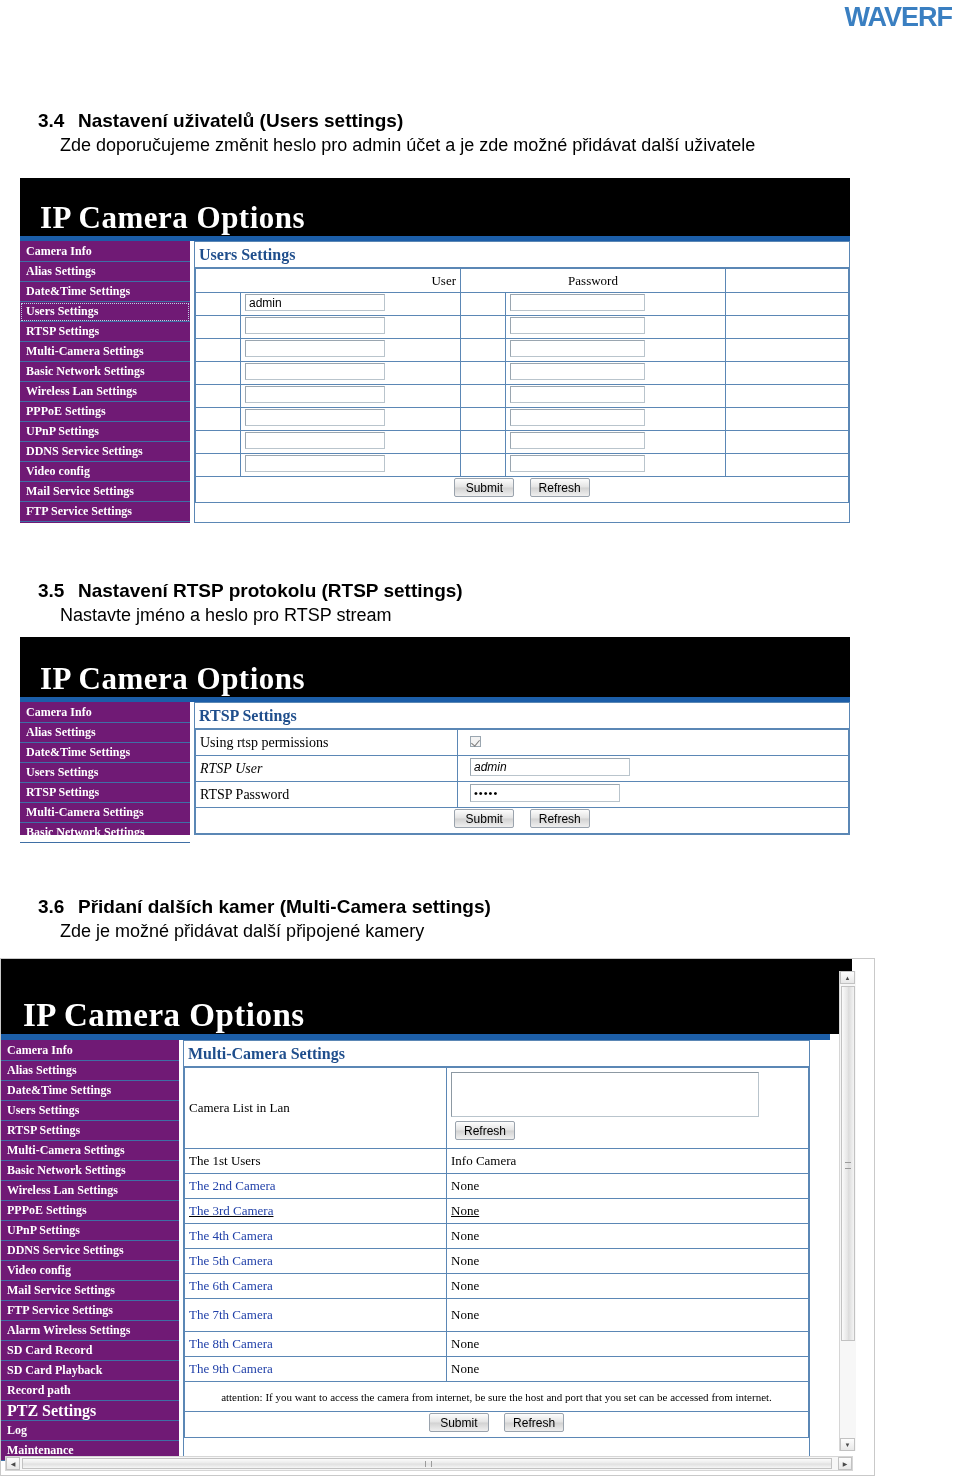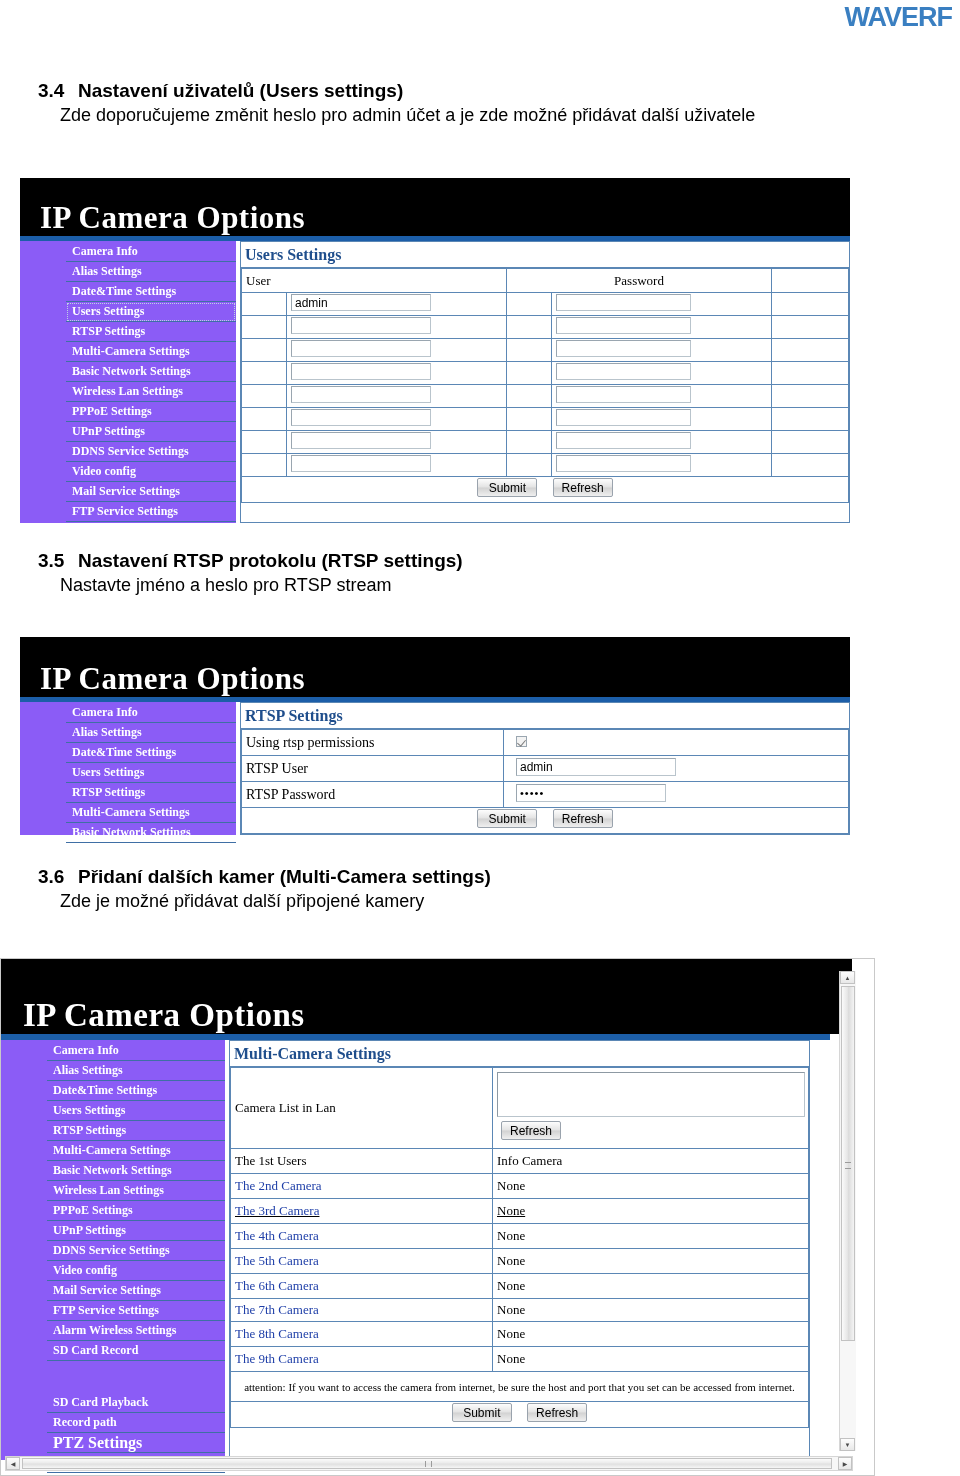--- a/index.html
+++ b/index.html
@@ -14,21 +14,21 @@
   
   .logo{
     position:absolute; top:4px; right:8px;
     font-family:"Liberation Sans", sans-serif;
     font-weight:bold; font-size:27px; letter-spacing:-1px;
     color:#3a7fc1;
     line-height:1;
   }
 
   
-  .sec{position:absolute;left:38px;}
+  .sec{position:absolute;left:38px;margin-top:30px;}
   .sec h2{
     margin:0; font-size:19px; font-weight:bold; color:#000;
     font-family:"Liberation Sans", sans-serif;
     white-space:nowrap;
   }
   .sec h2 .num{display:inline-block; min-width:40px;}
   .sec p{
     margin:3px 0 0 22px; font-size:18px; color:#000; line-height:1.22;
     font-family:"Liberation Sans", sans-serif;
     max-width:700px;
@@ -46,24 +46,23 @@
     font-family:"Liberation Serif", serif;
     font-weight:bold;
     letter-spacing:.5px;
     display:flex; align-items:flex-end;
   }
   .shot-bluebar{ background:#1c5ea8; }
   .shot-body{ display:flex; background:#ffffff; }
 
   
   .nav{
-    background:#8b5cf6;
+    background:#701a75;
     flex:0 0 auto;
     padding-top:1px;
-    padding-left:46px;
   }
   .nav-item{
     color:#ffffff;
     font-family:"Liberation Serif", serif;
     font-weight:bold;
     border-bottom:1px solid #3f6fa5;
     white-space:nowrap;
     overflow:hidden;
     display:flex; align-items:center;
     padding-left:6px;
@@ -272,21 +271,21 @@
       <table class="grid" style="font-size:13px;">
         <colgroup>
             <col style="width:45px">
             <col style="width:220px">
             <col style="width:45px">
             <col style="width:220px">
             <col>
           </colgroup>
         <tbody>
             <tr style="height:24px;">
-          <td colspan="2" style="text-align:left;">
+          <td colspan="2" style="text-align:right;">
             <span>User</span></td>
           <td colspan="2" style="text-align:center;">
             <span>Password</span></td>
           <td class="noborder"></td>
         </tr>
 
         <tr style="height:23px;">
           <td></td>
           <td>
             <span class="txtin" style="width:140px;height:17px;line-height:16px;padding-left:3px;font-size:12px;">admin</span></td>
@@ -423,21 +422,21 @@
           </colgroup>
 
         <tbody>
             <tr style="height:26px;">
           <td>
             <span>Using rtsp permissions</span></td>
           <td style="padding-left:12px;">
             <span class="cbx"></span></td>
         </tr>
 
-        <tr style="height:26px;">
+        <tr style="height:26px;font-style:italic;">
           <td>
             <span>RTSP User</span></td>
           <td style="padding-left:12px;">
             <span class="txtin" style="width:160px;height:18px;line-height:17px;padding-left:3px;font-size:12px;">admin</span></td>
         </tr>
 
         <tr style="height:26px;">
           <td>
             <span>RTSP Password</span></td>
           <td style="padding-left:12px;">
@@ -514,21 +513,21 @@
         </div>
       <div class="nav-item" style="height:20px;font-size:12px;">
         <span>FTP Service Settings</span>
         </div>
       <div class="nav-item" style="height:20px;font-size:12px;">
         <span>Alarm Wireless Settings</span>
         </div>
       <div class="nav-item" style="height:20px;font-size:12px;">
         <span>SD Card Record</span>
         </div>
-      <div class="nav-item" style="height:20px;font-size:12px;margin-top:32px;">
+      <div class="nav-item" style="height:20px;font-size:12px;">
         <span>SD Card Playback</span>
         </div>
       <div class="nav-item" style="height:20px;font-size:12px;">
         <span>Record path</span>
         </div>
       <div class="nav-item" style="height:20px;font-size:16px;">
         <span>PTZ Settings</span>
         </div>
       <div class="nav-item" style="height:20px;font-size:12px;">
         <span>Log</span>
@@ -590,21 +589,21 @@
             <span class="linkish">The 5th Camera</span></td>
           <td>
             <span>None</span></td>
         </tr>
         <tr style="height:25px;">
           <td>
             <span class="linkish">The 6th Camera</span></td>
           <td>
             <span>None</span></td>
         </tr>
-        <tr style="height:23px;">
+        <tr style="height:33px;">
           <td>
             <span class="linkish">The 7th Camera</span></td>
           <td>
             <span>None</span></td>
         </tr>
         <tr style="height:25px;">
           <td>
             <span class="linkish">The 8th Camera</span></td>
           <td>
             <span>None</span></td>

